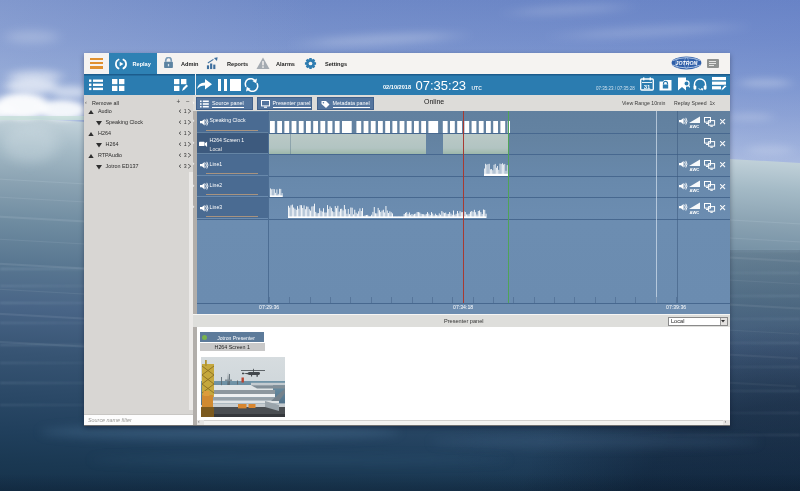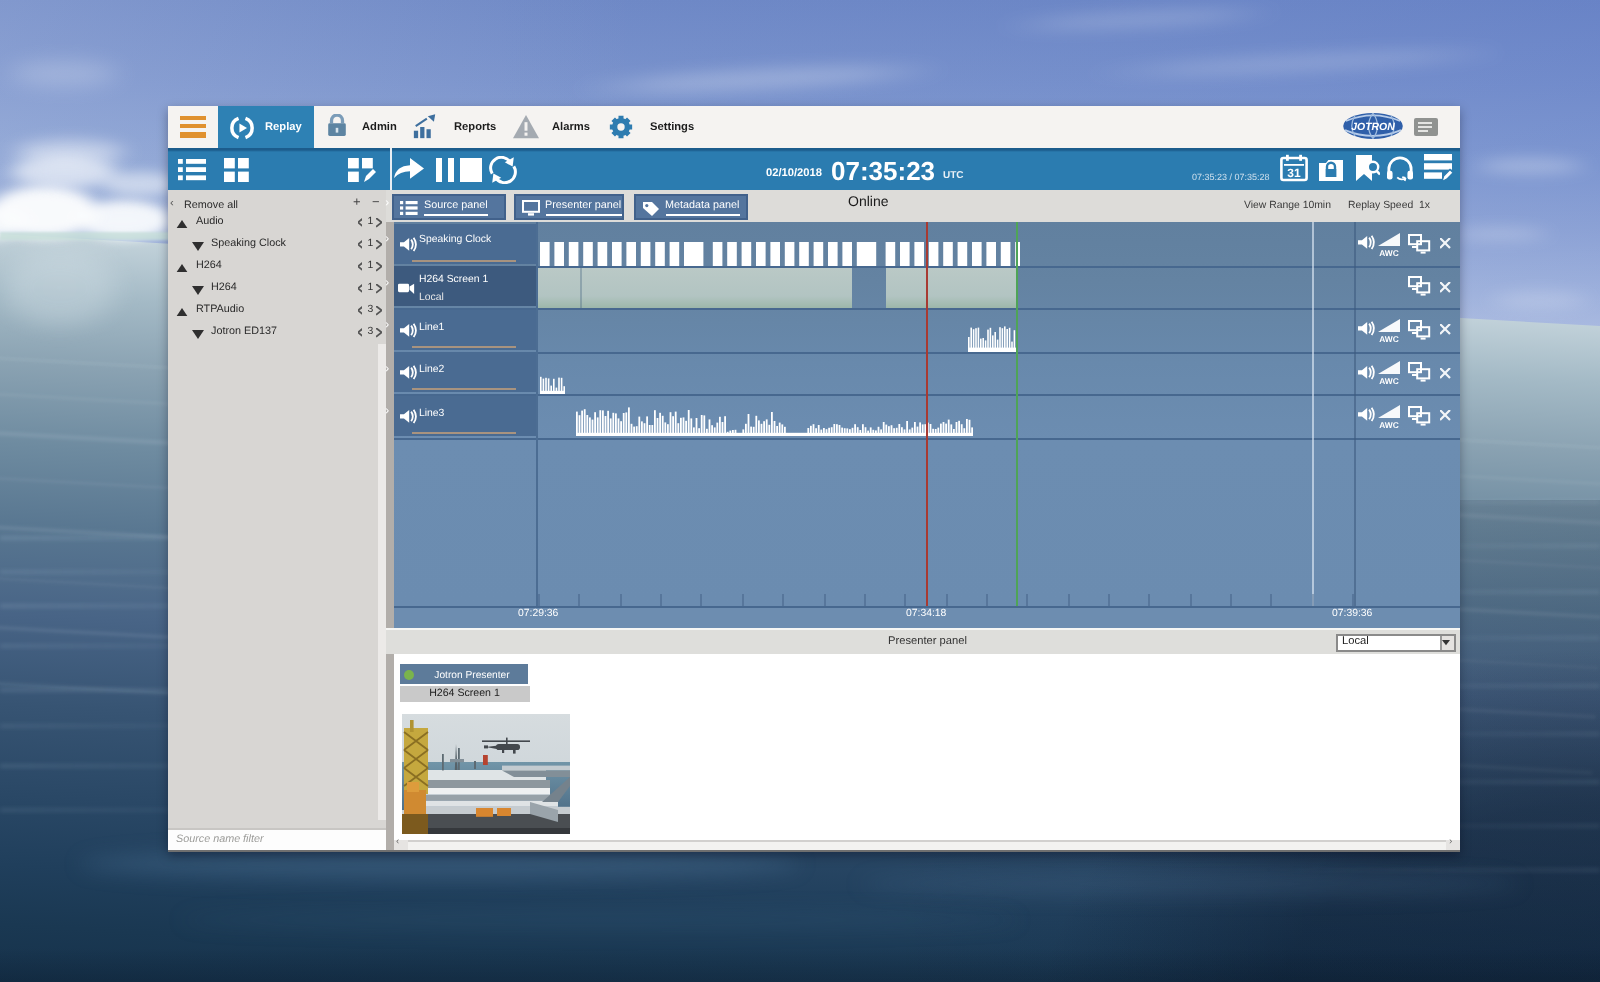--- a/index.html
+++ b/index.html
@@ -133,21 +133,21 @@
 <div class="abs" style="left:217.5px;top:78.5px;width:3.8px;height:12px;background:#fff"></div>
 <div class="abs" style="left:223.5px;top:78.5px;width:3.8px;height:12px;background:#fff"></div>
 <div class="abs" style="left:230px;top:78.5px;width:10.5px;height:12px;background:#fff"></div>
 <svg class="abs" style="left:244px;top:77.5px" width="15" height="14" viewBox="0 0 15 14">
       <path d="M2.1 8.8 A5.2 5.2 0 0 1 11.2 3.2" stroke="#fff" stroke-width="1.5" fill="none"></path>
       <path d="M12.9 0.6 L12.3 5.3 L8.4 3.1 Z" fill="#fff"></path>
       <path d="M12.9 5.2 A5.2 5.2 0 0 1 3.8 10.8" stroke="#fff" stroke-width="1.5" fill="none"></path>
       <path d="M2.1 13.4 L2.7 8.7 L6.6 10.9 Z" fill="#fff"></path>
     </svg>
 <div class="abs" style="left:383px;top:83.5px;font-size:5.6px;font-weight:bold;color:#fff">02/10/2018</div>
-<div class="abs" style="left:415.5px;top:77.5px;font-size:13px;font-weight:bold;color:#fff">07:35:23</div>
+<div class="abs" style="left:415.5px;top:77.5px;font-size:13px;font-weight:normal;color:#fff">07:35:23</div>
 <div class="abs" style="left:471.5px;top:84.5px;font-size:5px;font-weight:bold;color:#e8f0f6">UTC</div>
 <div class="abs" style="left:596px;top:85.5px;font-size:4.5px;color:#cfe0ed">07:35:23  /  07:35:28</div>
 <svg class="abs" style="left:640px;top:77px" width="14" height="14" viewBox="0 0 14 14">
       <rect x="0.7" y="2" width="12.6" height="11" rx="1" fill="none" stroke="#fff" stroke-width="1.3"></rect>
       <rect x="3" y="0.4" width="1.4" height="3" fill="#fff"></rect>
       <rect x="9.6" y="0.4" width="1.4" height="3" fill="#fff"></rect>
       <rect x="2" y="5" width="10" height="0.9" fill="#fff"></rect>
       <text x="7" y="11.6" font-size="6" font-weight="bold" fill="#fff" text-anchor="middle" font-family="Liberation Sans">31</text>
     </svg>
 <svg class="abs" style="left:659px;top:77.5px" width="13" height="13" viewBox="0 0 13 13">

